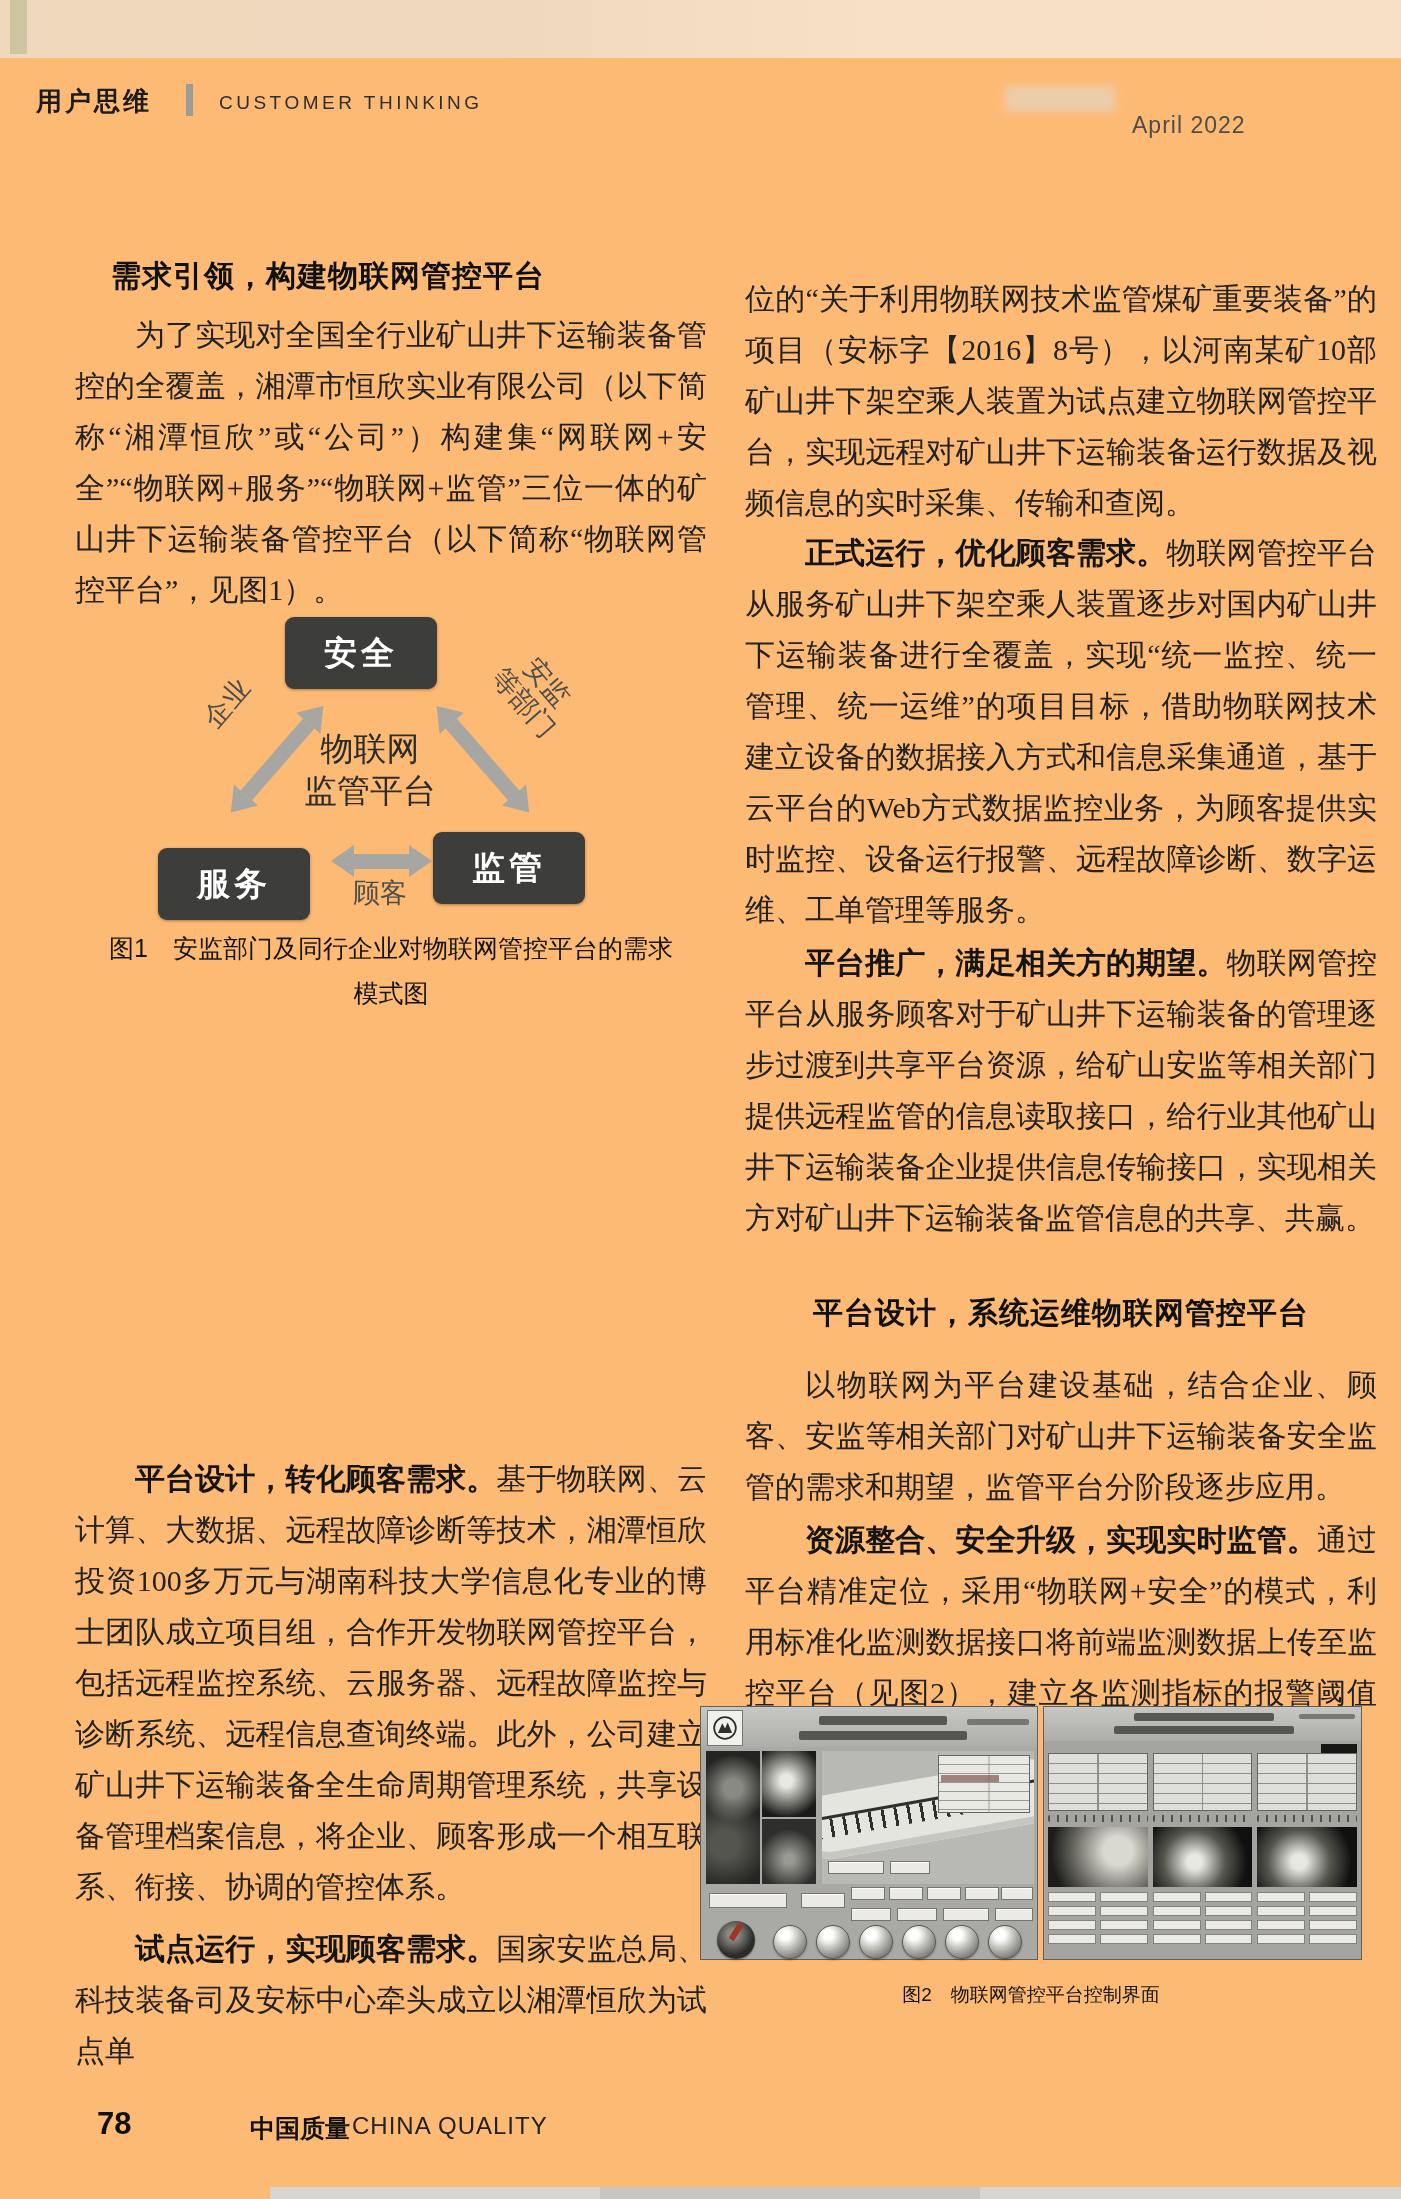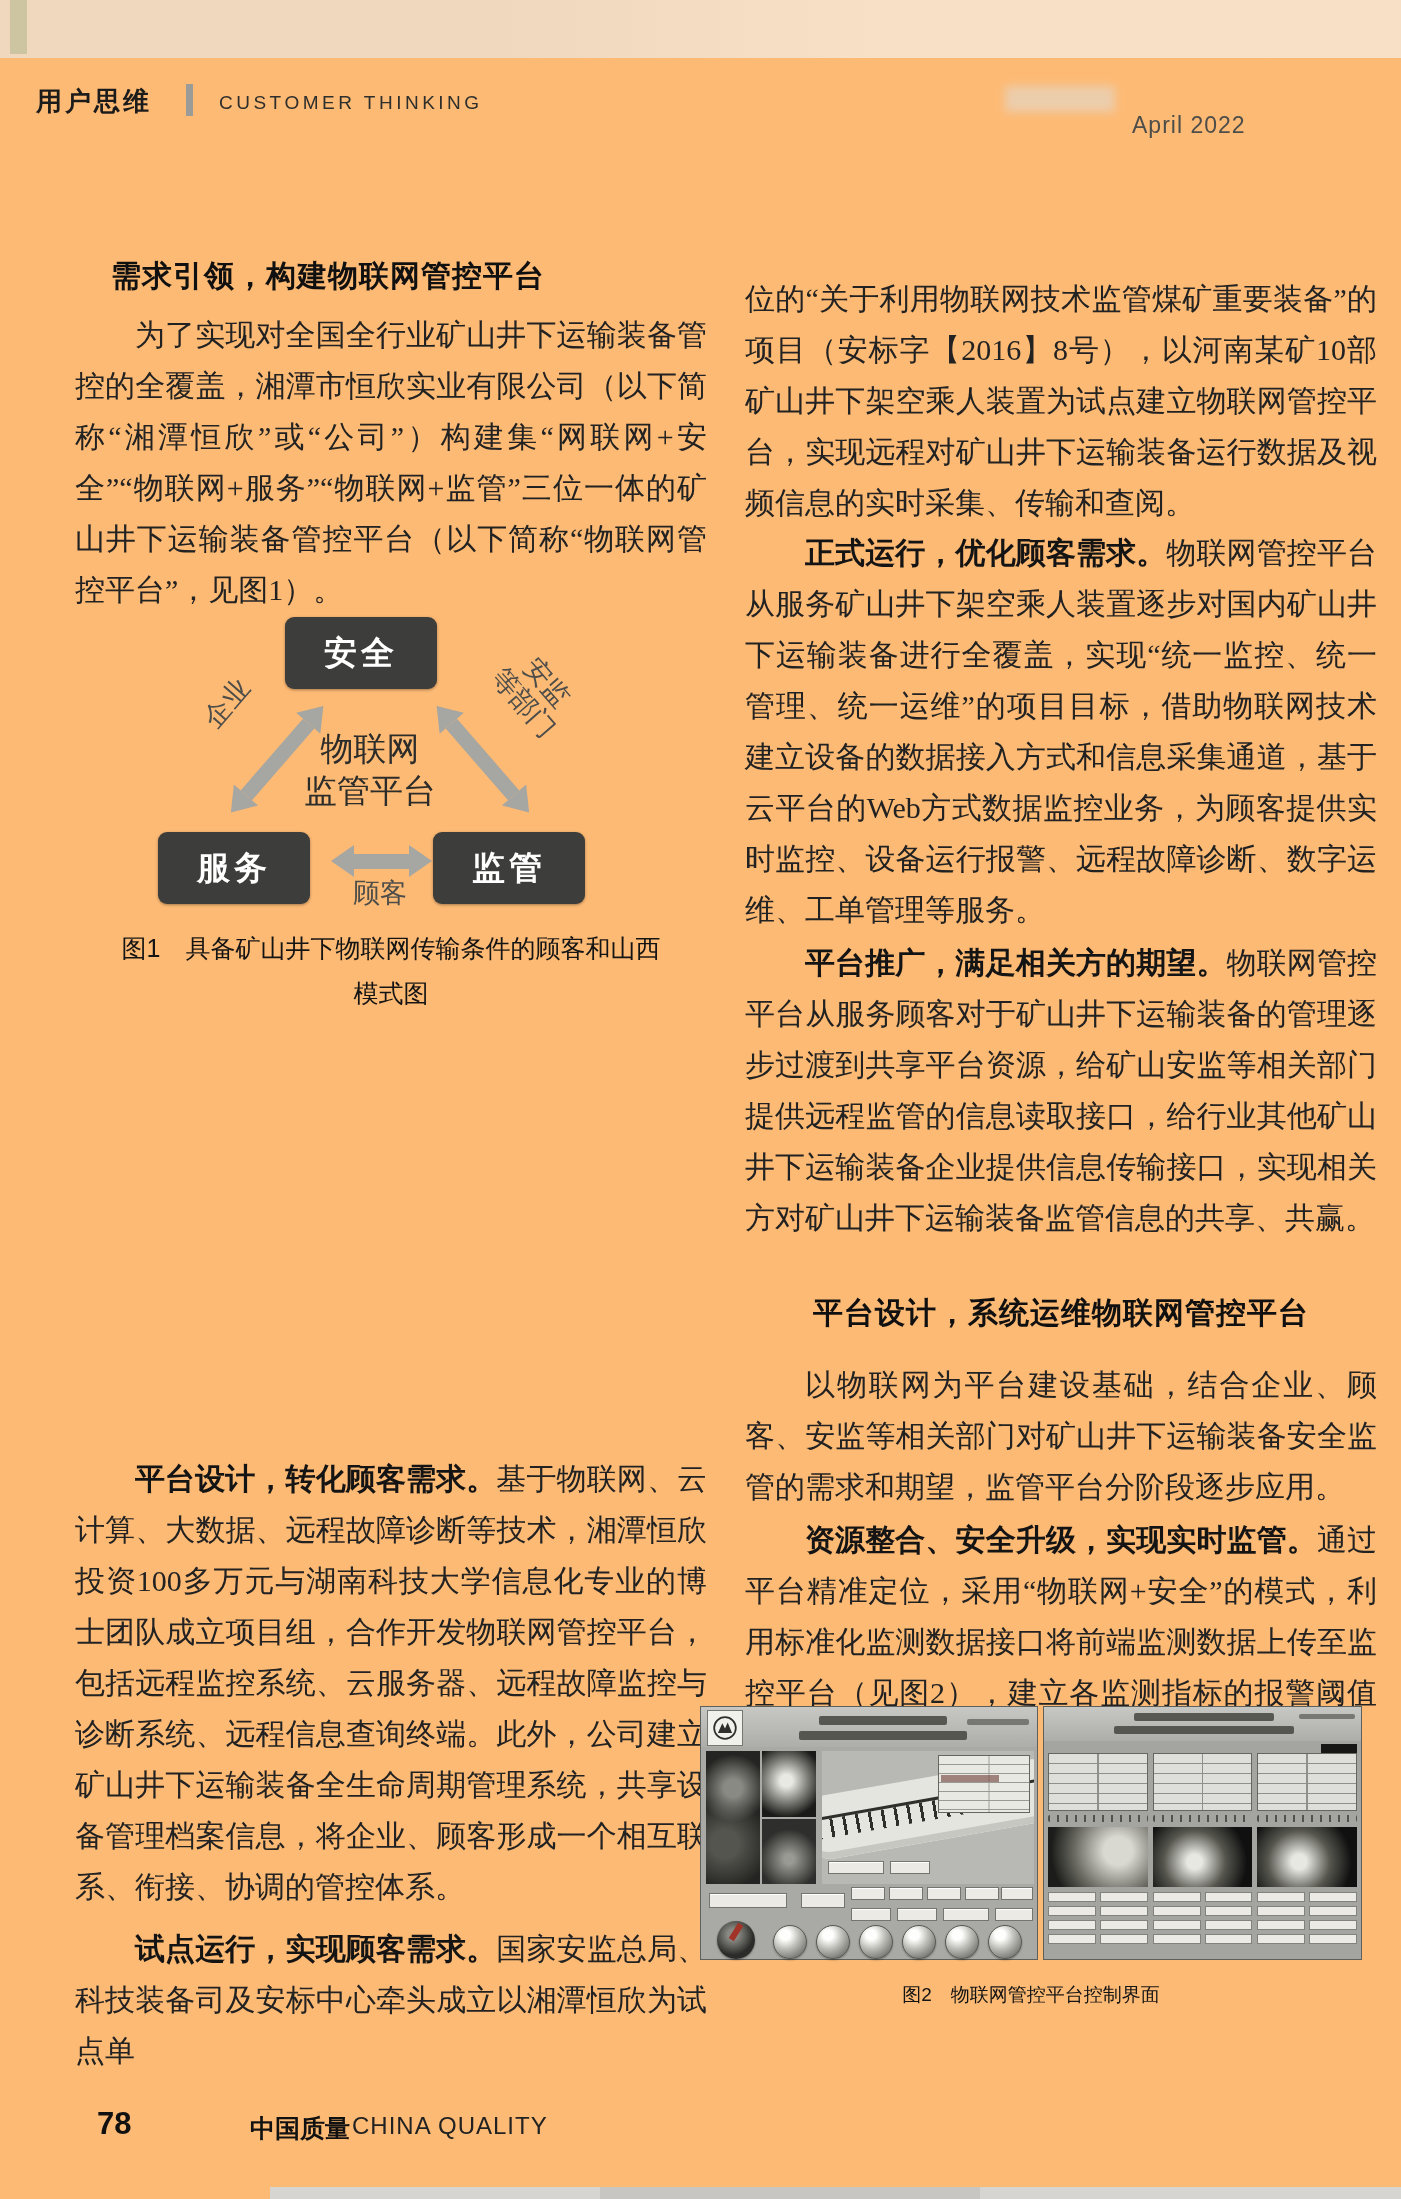--- a/index.html
+++ b/index.html
@@ -111,31 +111,31 @@
 
   <div class="h1" style="left:75px;top:256px;width:632px;padding-left:36px;">需求引领，构建物联网管控平台</div>
 
   <p class="para indent" style="left:75px;top:279px;">为了实现对全国全行业矿山井下运输装备管控的全覆盖，湘潭市恒欣实业有限公司（以下简称“湘潭恒欣”或“公司”）构建集“网联网+安全”“物联网+服务”“物联网+监管”三位一体的矿山井下运输装备管控平台（以下简称“物联网管控平台”，见图1）。</p>
 
   <div class="fig1">
     <div class="abar" style="left:155px;top:142px;width:95px;transform:rotate(-49deg);"></div>
     <div class="abar" style="left:360px;top:142px;width:95px;transform:rotate(49deg);"></div>
     <div class="abar" style="left:279px;top:244px;width:55px;"></div>
     <div class="dbox" style="left:210px;top:7px;">安全</div>
-    <div class="dbox" style="left:83px;top:222px;">服务</div>
+    <div class="dbox" style="left:83px;top:238px;">服务</div>
     <div class="dbox" style="left:358px;top:222px;">监管</div>
     <div class="cntr">物联网
 监管平台</div>
     <div class="elabel" style="left:102px;top:78px;width:100px;transform:rotate(-49deg);">企业</div>
     <div class="elabel" style="left:405px;top:52px;width:110px;transform:rotate(49deg);">安监
 等部门</div>
     <div class="elabel" style="left:250px;top:268px;width:110px;">顾客</div>
   </div>
 
-  <div class="cap" style="left:75px;top:926px;">图1　具备矿山井下物联网传输条件的顾客和山西
+  <div class="cap" style="left:75px;top:926px;">图1　安监部门及同行企业对物联网管控平台的需求
 模式图</div>
 
 
   <p class="para indent" style="left:75px;top:1423px;"><b class="lead">平台设计，转化顾客需求。</b><span>基于物联网、云计算、大数据、远程故障诊断等技术，湘潭恒欣投资100多万元与湖南科技大学信息化专业的博士团队成立项目组，合作开发物联网管控平台，包括远程监控系统、云服务器、远程故障监控与诊断系统、远程信息查询终端。此外，公司建立矿山井下运输装备全生命周期管理系统，共享设备管理档案信息，将企业、顾客形成一个相互联系、衔接、协调的管控体系。</span></p>
 
   <p class="para indent" style="left:75px;top:1893px;"><b class="lead">试点运行，实现顾客需求。</b><span>国家安监总局、科技装备司及安标中心牵头成立以湘潭恒欣为试点单</span></p>
 
   <p class="para" style="left:745px;top:243px;">位的“关于利用物联网技术监管煤矿重要装备”的项目（安标字【2016】8号），以河南某矿10部矿山井下架空乘人装置为试点建立物联网管控平台，实现远程对矿山井下运输装备运行数据及视频信息的实时采集、传输和查阅。</p>
 
   <p class="para indent" style="left:745px;top:907px;"><b class="lead">平台推广，满足相关方的期望。</b><span>物联网管控平台从服务顾客对于矿山井下运输装备的管理逐步过渡到共享平台资源，给矿山安监等相关部门提供远程监管的信息读取接口，给行业其他矿山井下运输装备企业提供信息传输接口，实现相关方对矿山井下运输装备监管信息的共享、共赢。</span></p>

